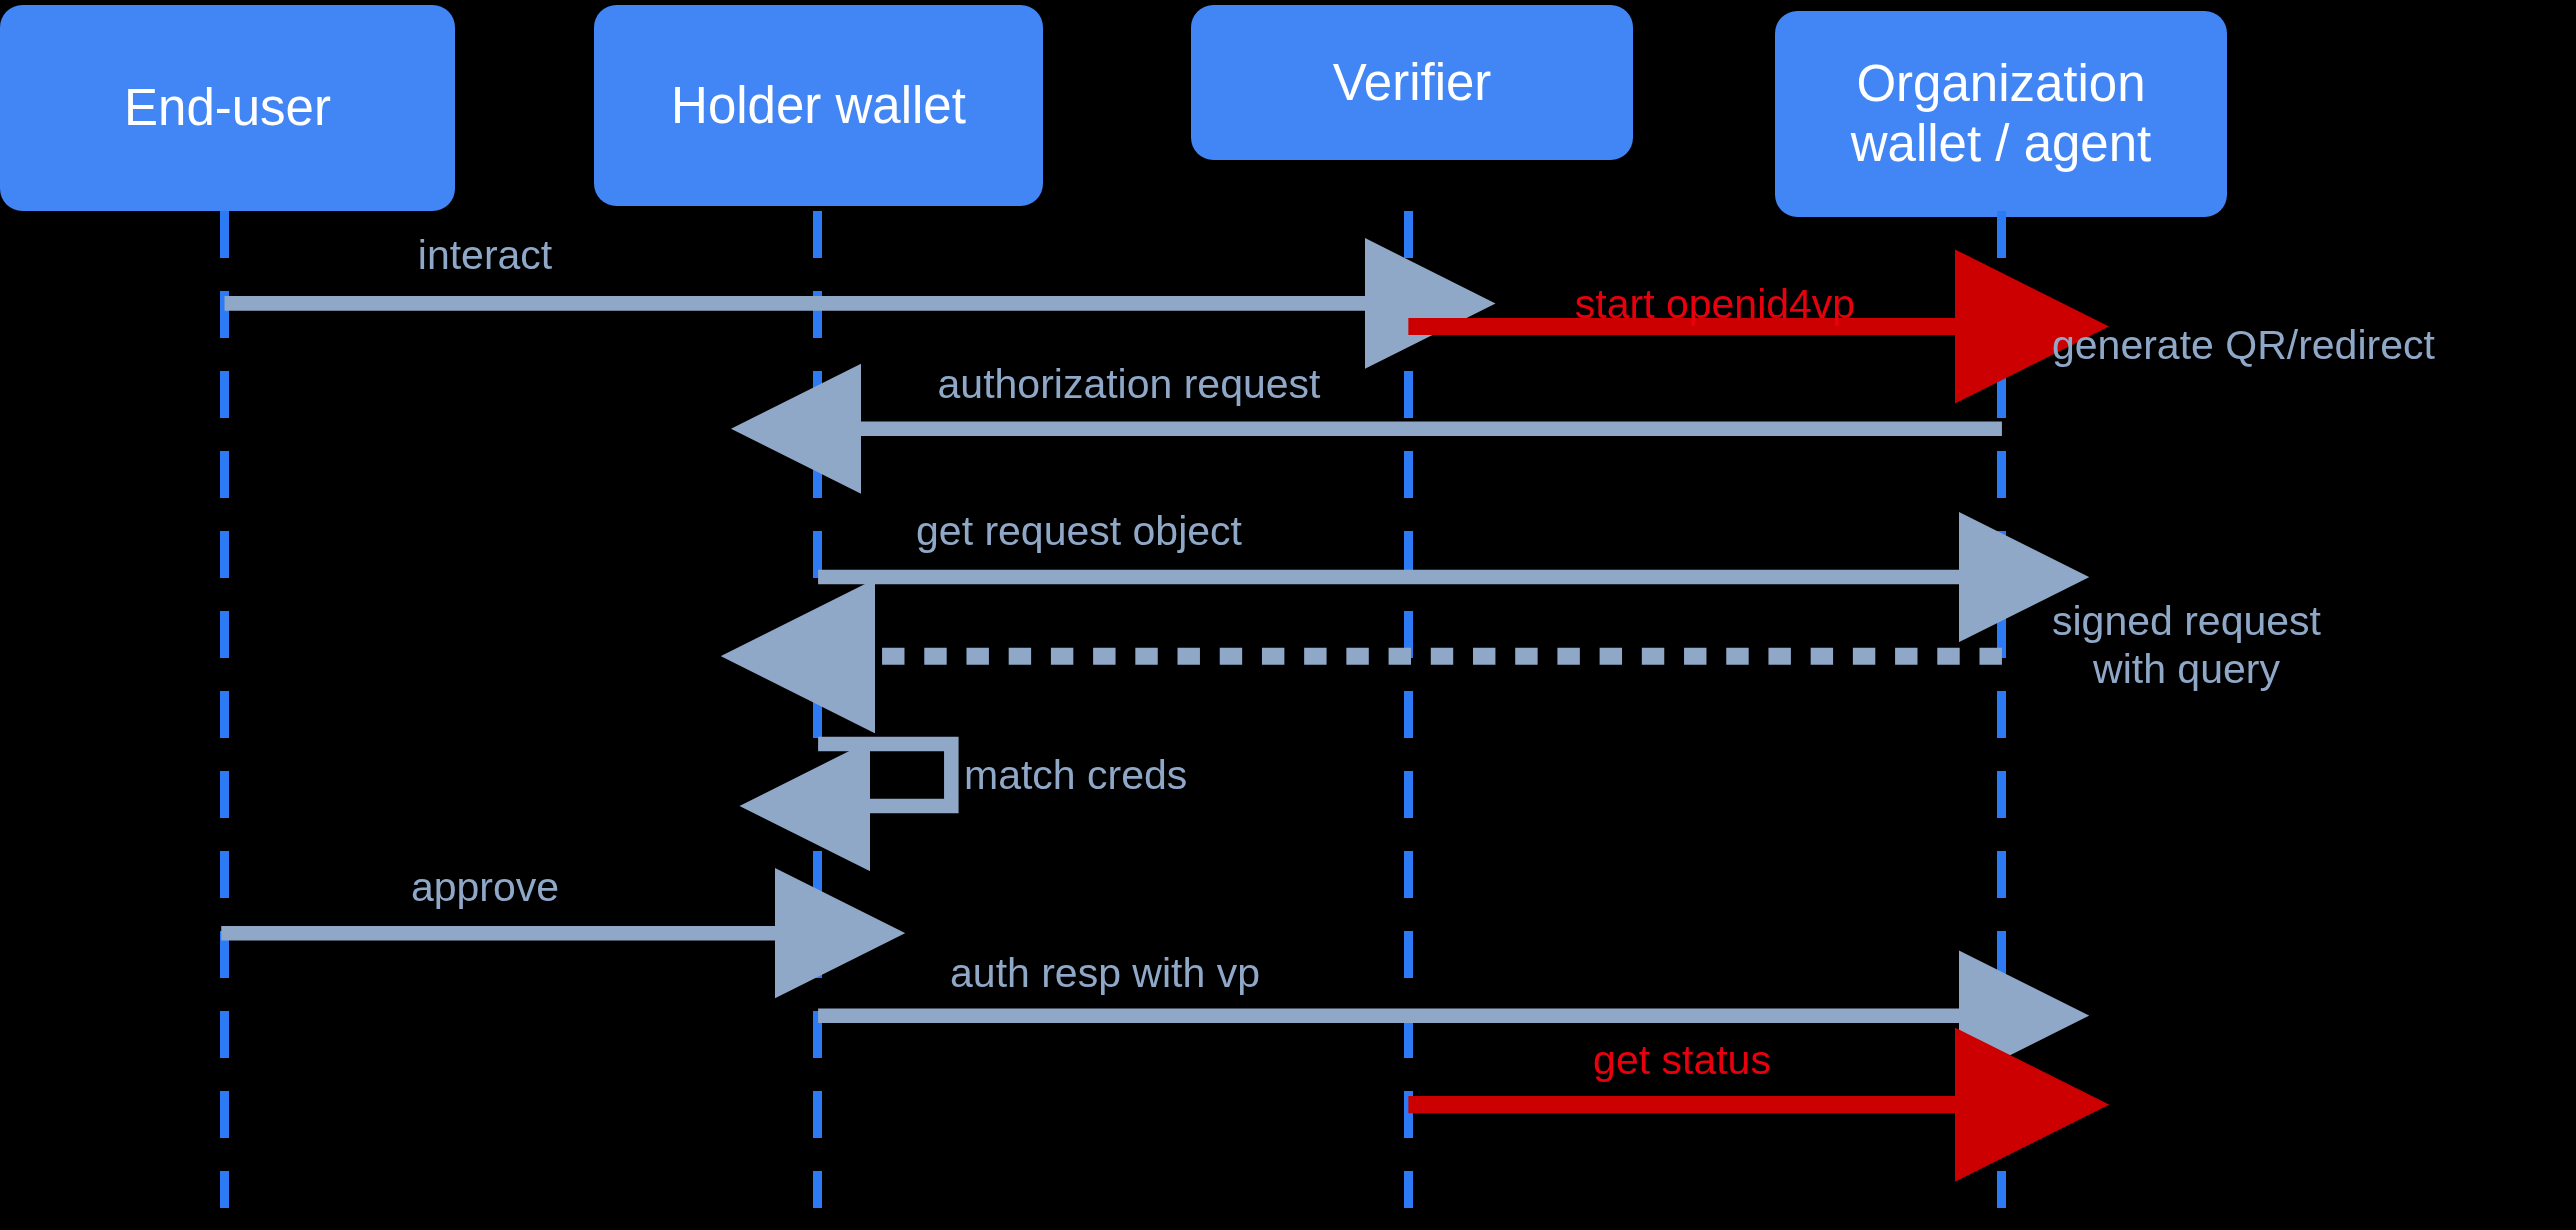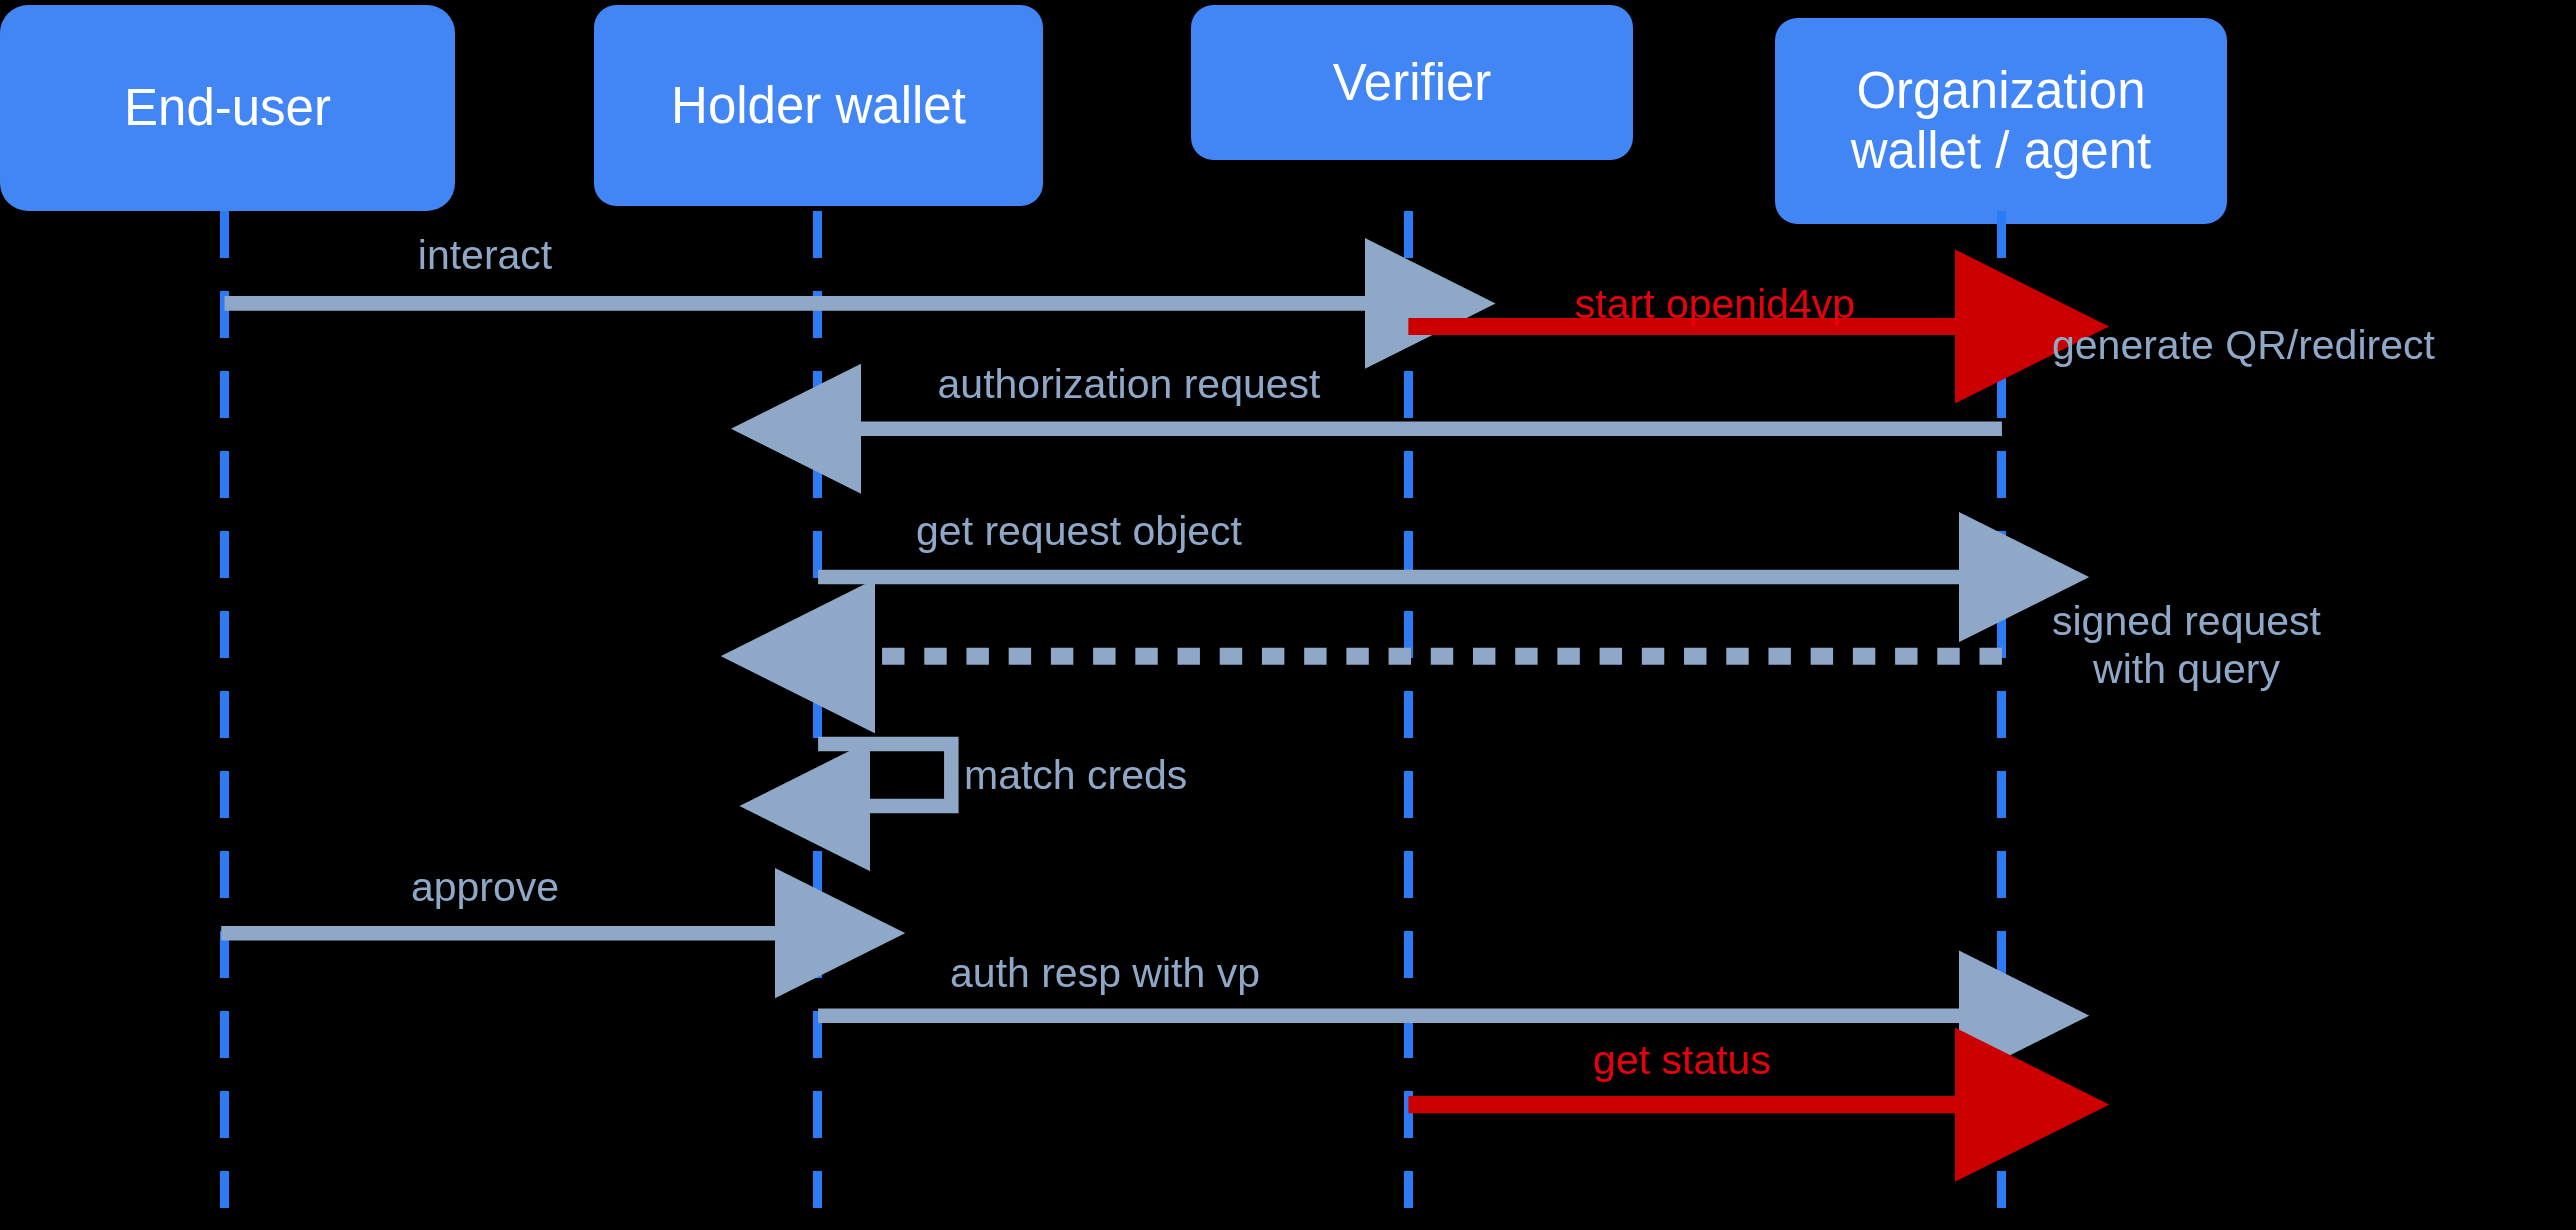--- a/index.html
+++ b/index.html
@@ -66,33 +66,33 @@
     height: 1230px;
     overflow: visible;
     pointer-events: none;
   }
 </style>
 </head>
 <body>
 
 <div id="stage">
 
-  <div class="lane-box" style="left:0px; top:5.3px; width:455px; height:206px;border-radius:28px;">
+  <div class="lane-box" style="left:0px; top:5.3px; width:455px; height:206px;">
     <span class="lane-label">End-user</span>
   </div>
 
   <div class="lane-box" style="left:594px; top:5.3px; width:449px; height:201px;">
     <span class="lane-label">Holder wallet</span>
   </div>
 
   <div class="lane-box" style="left:1191px; top:5.3px; width:442px; height:155px;">
     <span class="lane-label">Verifier</span>
   </div>
 
-  <div class="lane-box" style="left:1775px; top:18px; width:452px; height:206px;">
+  <div class="lane-box" style="left:1775px; top:11px; width:452px; height:206px;">
     <span class="lane-label">Organization
 wallet / agent</span>
   </div>
 
   <div class="lifeline" style="left:220px; top:211px; height:997px;"></div>
   <div class="lifeline" style="left:813px; top:211px; height:997px;"></div>
   <div class="lifeline" style="left:1404px; top:211px; height:997px;"></div>
   <div class="lifeline" style="left:1997px; top:211px; height:997px;"></div>
 
   <svg class="arrows" viewBox="0 0 3905 1865">

